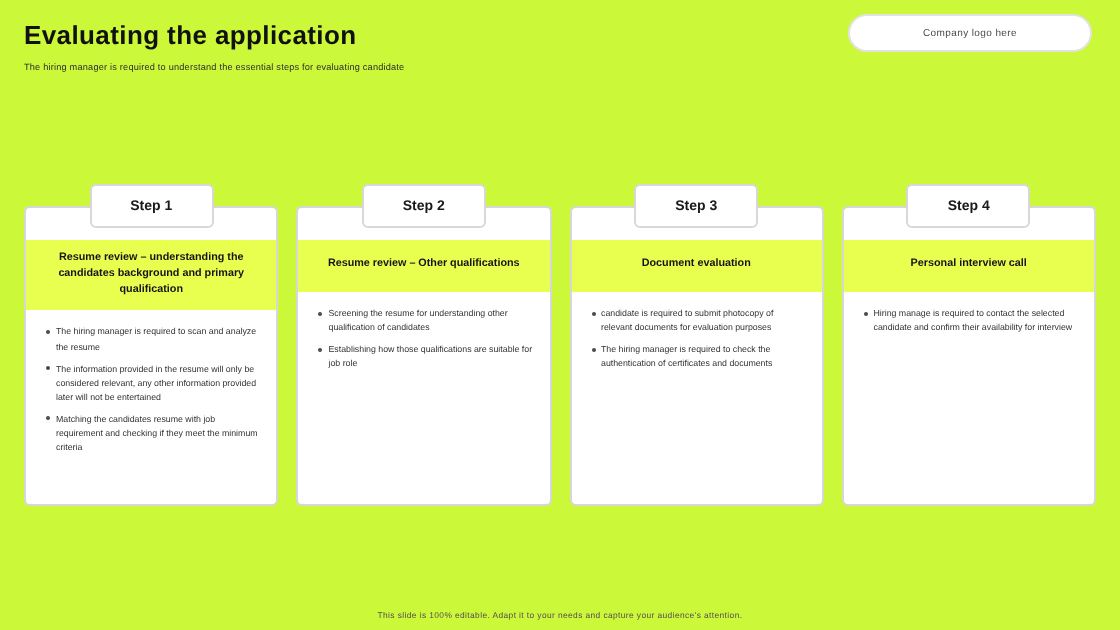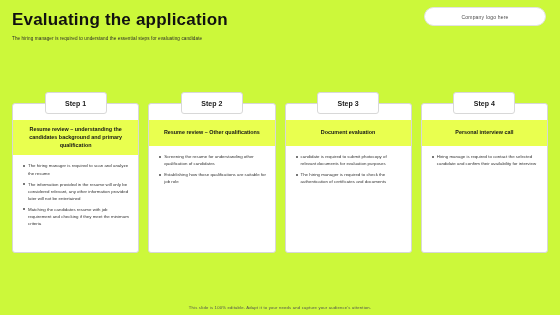--- a/index.html
+++ b/index.html
@@ -12,21 +12,21 @@
   }
 
   
   .header {
     position: absolute;
     left: 12px;
     top: 10px;
     width: 360px;
   }
   .title {
-    font-size: 17px;
+    font-size: 13px;
     font-weight: bold;
     color: #111111;
     letter-spacing: .2px;
   }
   .subtitle {
     margin-top: 6px;
     font-size: 4.6px;
     color: #2b2b2b;
     line-height: 1.5;
     letter-spacing: .1px;

